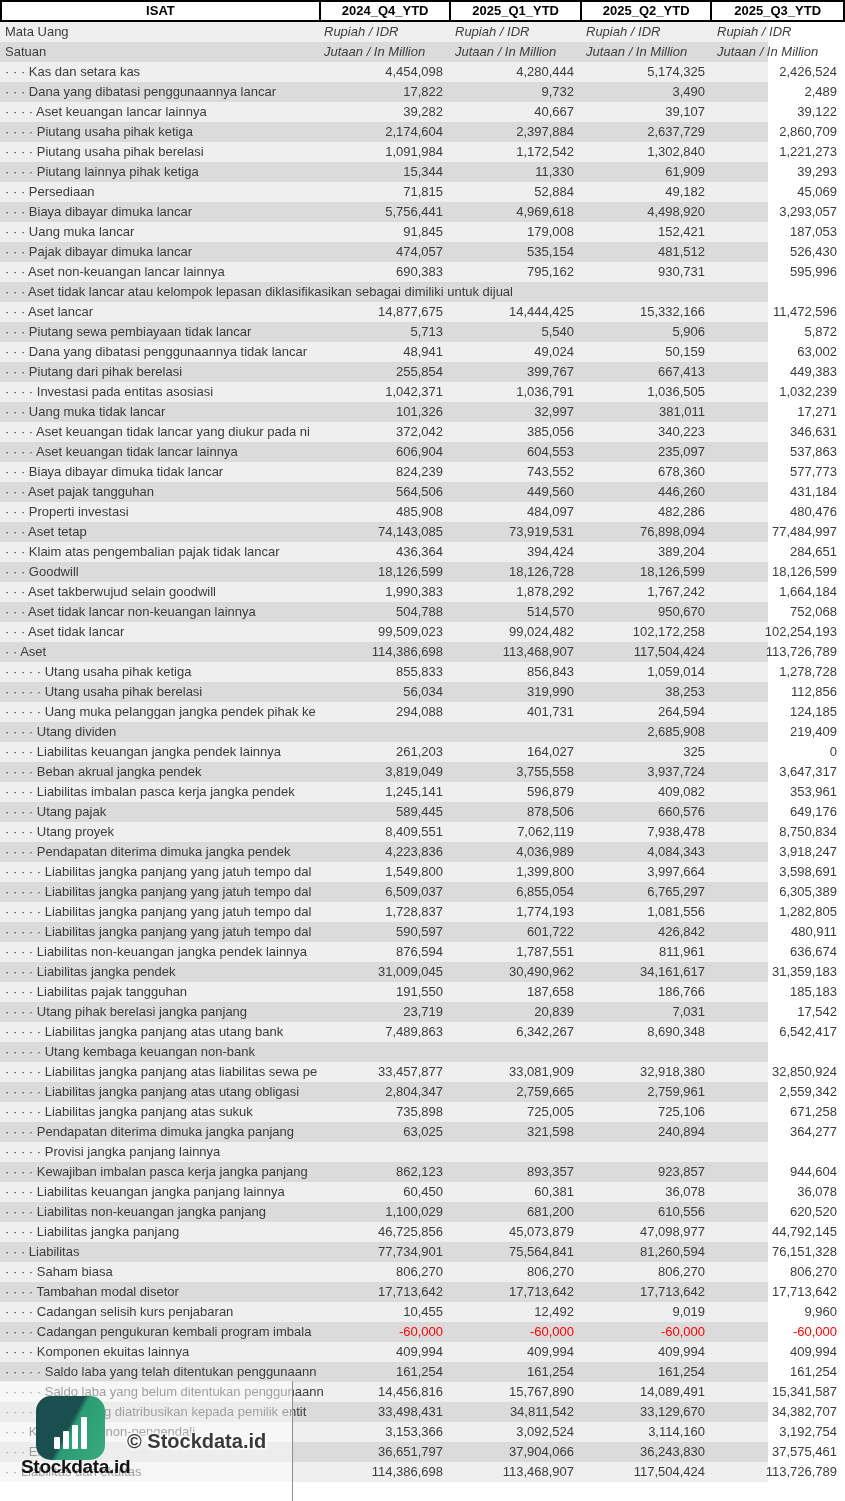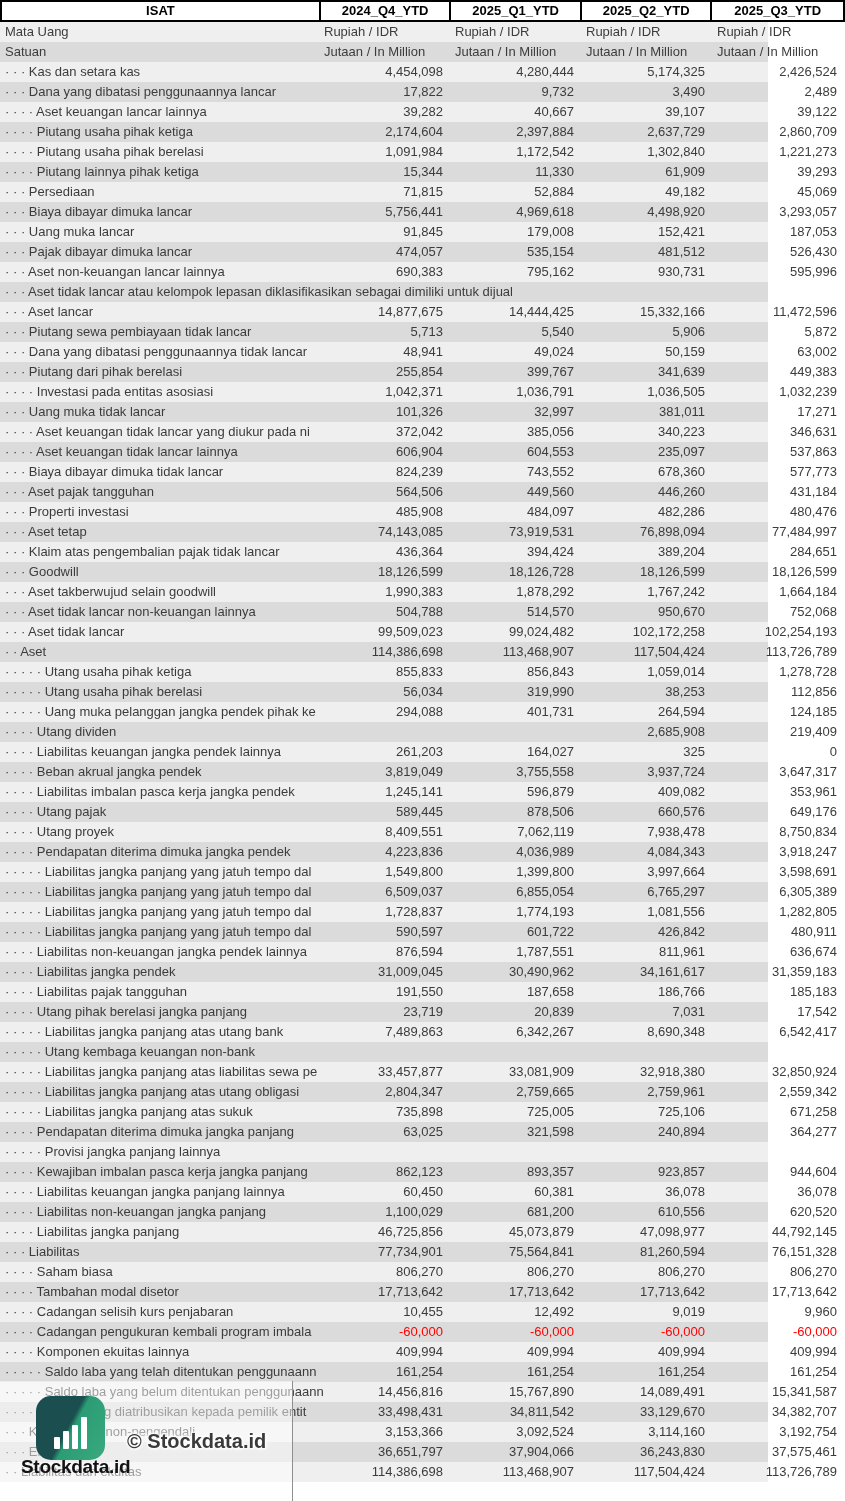--- a/index.html
+++ b/index.html
@@ -16,21 +16,21 @@
   .tbody{position:absolute;left:0;top:22px;width:768px;}
   .row{position:relative;height:20px;line-height:20px;}
   .row:nth-child(odd){background:#f0efef;}
   .row:nth-child(even){background:#dcdbdb;}
   .lbl{position:absolute;left:5px;top:0;white-space:nowrap;}
   .v{position:absolute;top:0;box-sizing:border-box;text-align:right;padding-right:8px;white-space:nowrap;}
   .c0{left:320px;width:131px;}
   .c1{left:451px;width:131px;}
   .c2{left:582px;width:131px;}
   .c3{left:713px;width:132px;}
-  .row.meta .v{text-align:left;padding-right:0;padding-left:4px;}
+  .row.meta .v{text-align:left;padding-right:0;padding-left:4px;font-style:italic;}
   .v.neg{color:#ff0000;}
   
   .wash{position:absolute;left:0;top:1381px;width:292px;height:120px;
         background:rgba(255,255,255,0.5);border-right:1px solid #8f8f8f;}
   .logo{position:absolute;left:36px;top:1396px;width:69px;height:64px;border-radius:15px;
         background:linear-gradient(118deg,#1a4e4f 0%,#1a4e4f 47%,#2b9c74 53%,#3aa97f 100%);}
   .bars{position:absolute;left:0;right:0;bottom:11px;display:flex;justify-content:center;align-items:flex-end;gap:3px;}
   .bars i{display:block;width:6px;background:#fff;border-radius:1px;}
   .bars i:nth-child(1){height:12px;}
   .bars i:nth-child(2){height:18px;}
@@ -170,21 +170,21 @@
         <span class="lbl">· · · Dana yang dibatasi penggunaannya tidak lancar</span>
         <span class="v c0">48,941</span>
         <span class="v c1">49,024</span>
         <span class="v c2">50,159</span>
         <span class="v c3">63,002</span>
       </div>
       <div class="row">
         <span class="lbl">· · · Piutang dari pihak berelasi</span>
         <span class="v c0">255,854</span>
         <span class="v c1">399,767</span>
-        <span class="v c2">341,639</span>
+        <span class="v c2">667,413</span>
         <span class="v c3">449,383</span>
       </div>
       <div class="row">
         <span class="lbl">· · · · Investasi pada entitas asosiasi</span>
         <span class="v c0">1,042,371</span>
         <span class="v c1">1,036,791</span>
         <span class="v c2">1,036,505</span>
         <span class="v c3">1,032,239</span>
       </div>
       <div class="row">

